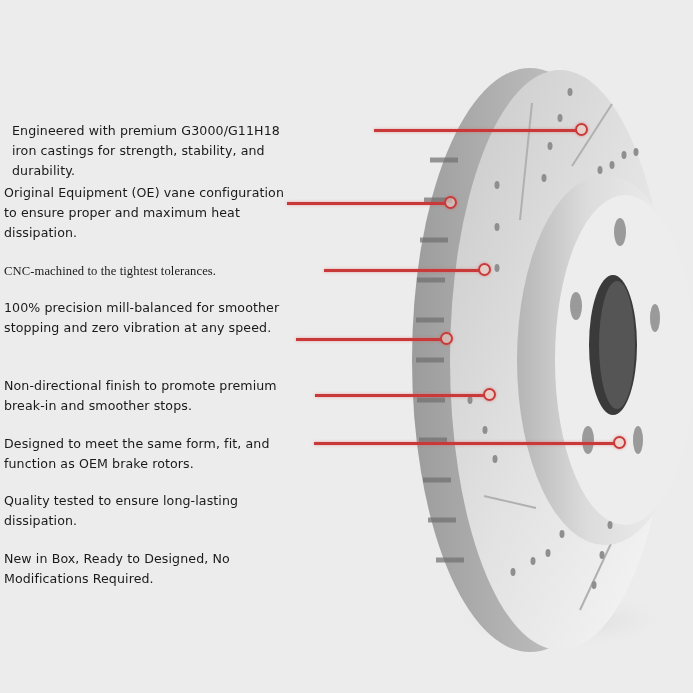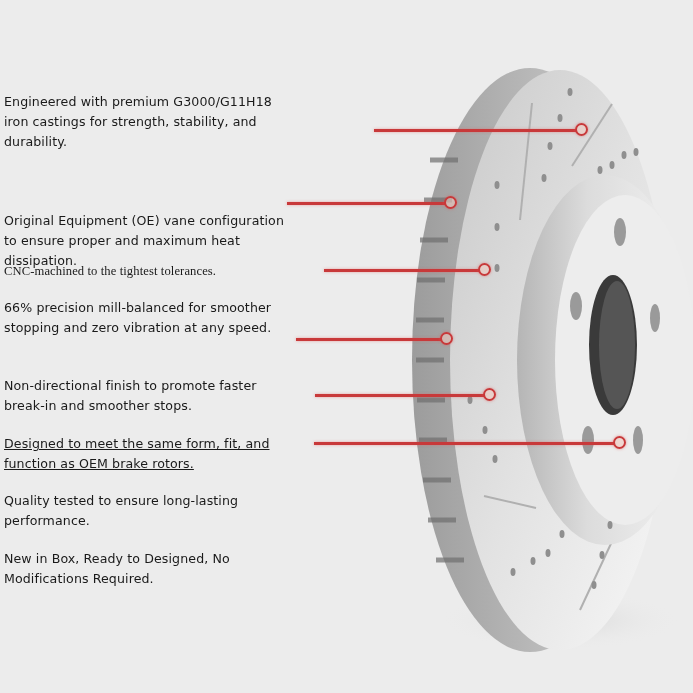--- a/index.html
+++ b/index.html
@@ -104,27 +104,27 @@
     <ellipse cx="533" cy="561" rx="2.5" ry="4"></ellipse>
     <ellipse cx="548" cy="553" rx="2.5" ry="4"></ellipse>
     <ellipse cx="562" cy="534" rx="2.5" ry="4"></ellipse>
     <ellipse cx="610" cy="525" rx="2.5" ry="4"></ellipse>
     <ellipse cx="602" cy="555" rx="2.5" ry="4"></ellipse>
     <ellipse cx="594" cy="585" rx="2.5" ry="4"></ellipse>
   </g>
 </svg>
 
 <div class="features">
-  <div class="feature" style="top: 92px;">Engineered with premium G3000/G11H18 iron castings for strength, stability, and durability.</div>
-  <div class="feature" style="top: 183px; margin-top: 28px;">Original Equipment (OE) vane configuration to ensure proper and maximum heat dissipation.</div>
+  <div class="feature" style="top: 121px; margin-left: 8px;">Engineered with premium G3000/G11H18 iron castings for strength, stability, and durability.</div>
+  <div class="feature" style="top: 183px;">Original Equipment (OE) vane configuration to ensure proper and maximum heat dissipation.</div>
   <div class="feature" style="top: 261px; font-family: Liberation Serif, serif;">CNC-machined to the tightest tolerances.</div>
-  <div class="feature" style="top: 298px;">66% precision mill-balanced for smoother stopping and zero vibration at any speed.</div>
-  <div class="feature" style="top: 376px;">Non-directional finish to promote faster break-in and smoother stops.</div>
-  <div class="feature" style="top: 434px; text-decoration: underline;">Designed to meet the same form, fit, and function as OEM brake rotors.</div>
-  <div class="feature" style="top: 491px;">Quality tested to ensure long-lasting performance.</div>
+  <div class="feature" style="top: 298px;">100% precision mill-balanced for smoother stopping and zero vibration at any speed.</div>
+  <div class="feature" style="top: 376px;">Non-directional finish to promote premium break-in and smoother stops.</div>
+  <div class="feature" style="top: 434px;">Designed to meet the same form, fit, and function as OEM brake rotors.</div>
+  <div class="feature" style="top: 491px;">Quality tested to ensure long-lasting dissipation.</div>
   <div class="feature" style="top: 549px;">New in Box, Ready to Designed, No Modifications Required.</div>
 </div>
 
 <div id="callouts">
   <div class="callout">
       <div class="callout-line" style="left: 374px; top: 128.5px; width: 203px; background: rgb(200, 57, 58);"></div>
       <div class="callout-dot" style="left: 575px; top: 123px; border-color: rgb(200, 57, 58);"></div>
     </div>
   <div class="callout">
       <div class="callout-line" style="left: 287px; top: 201.5px; width: 159px; background: rgb(200, 57, 58);"></div>

